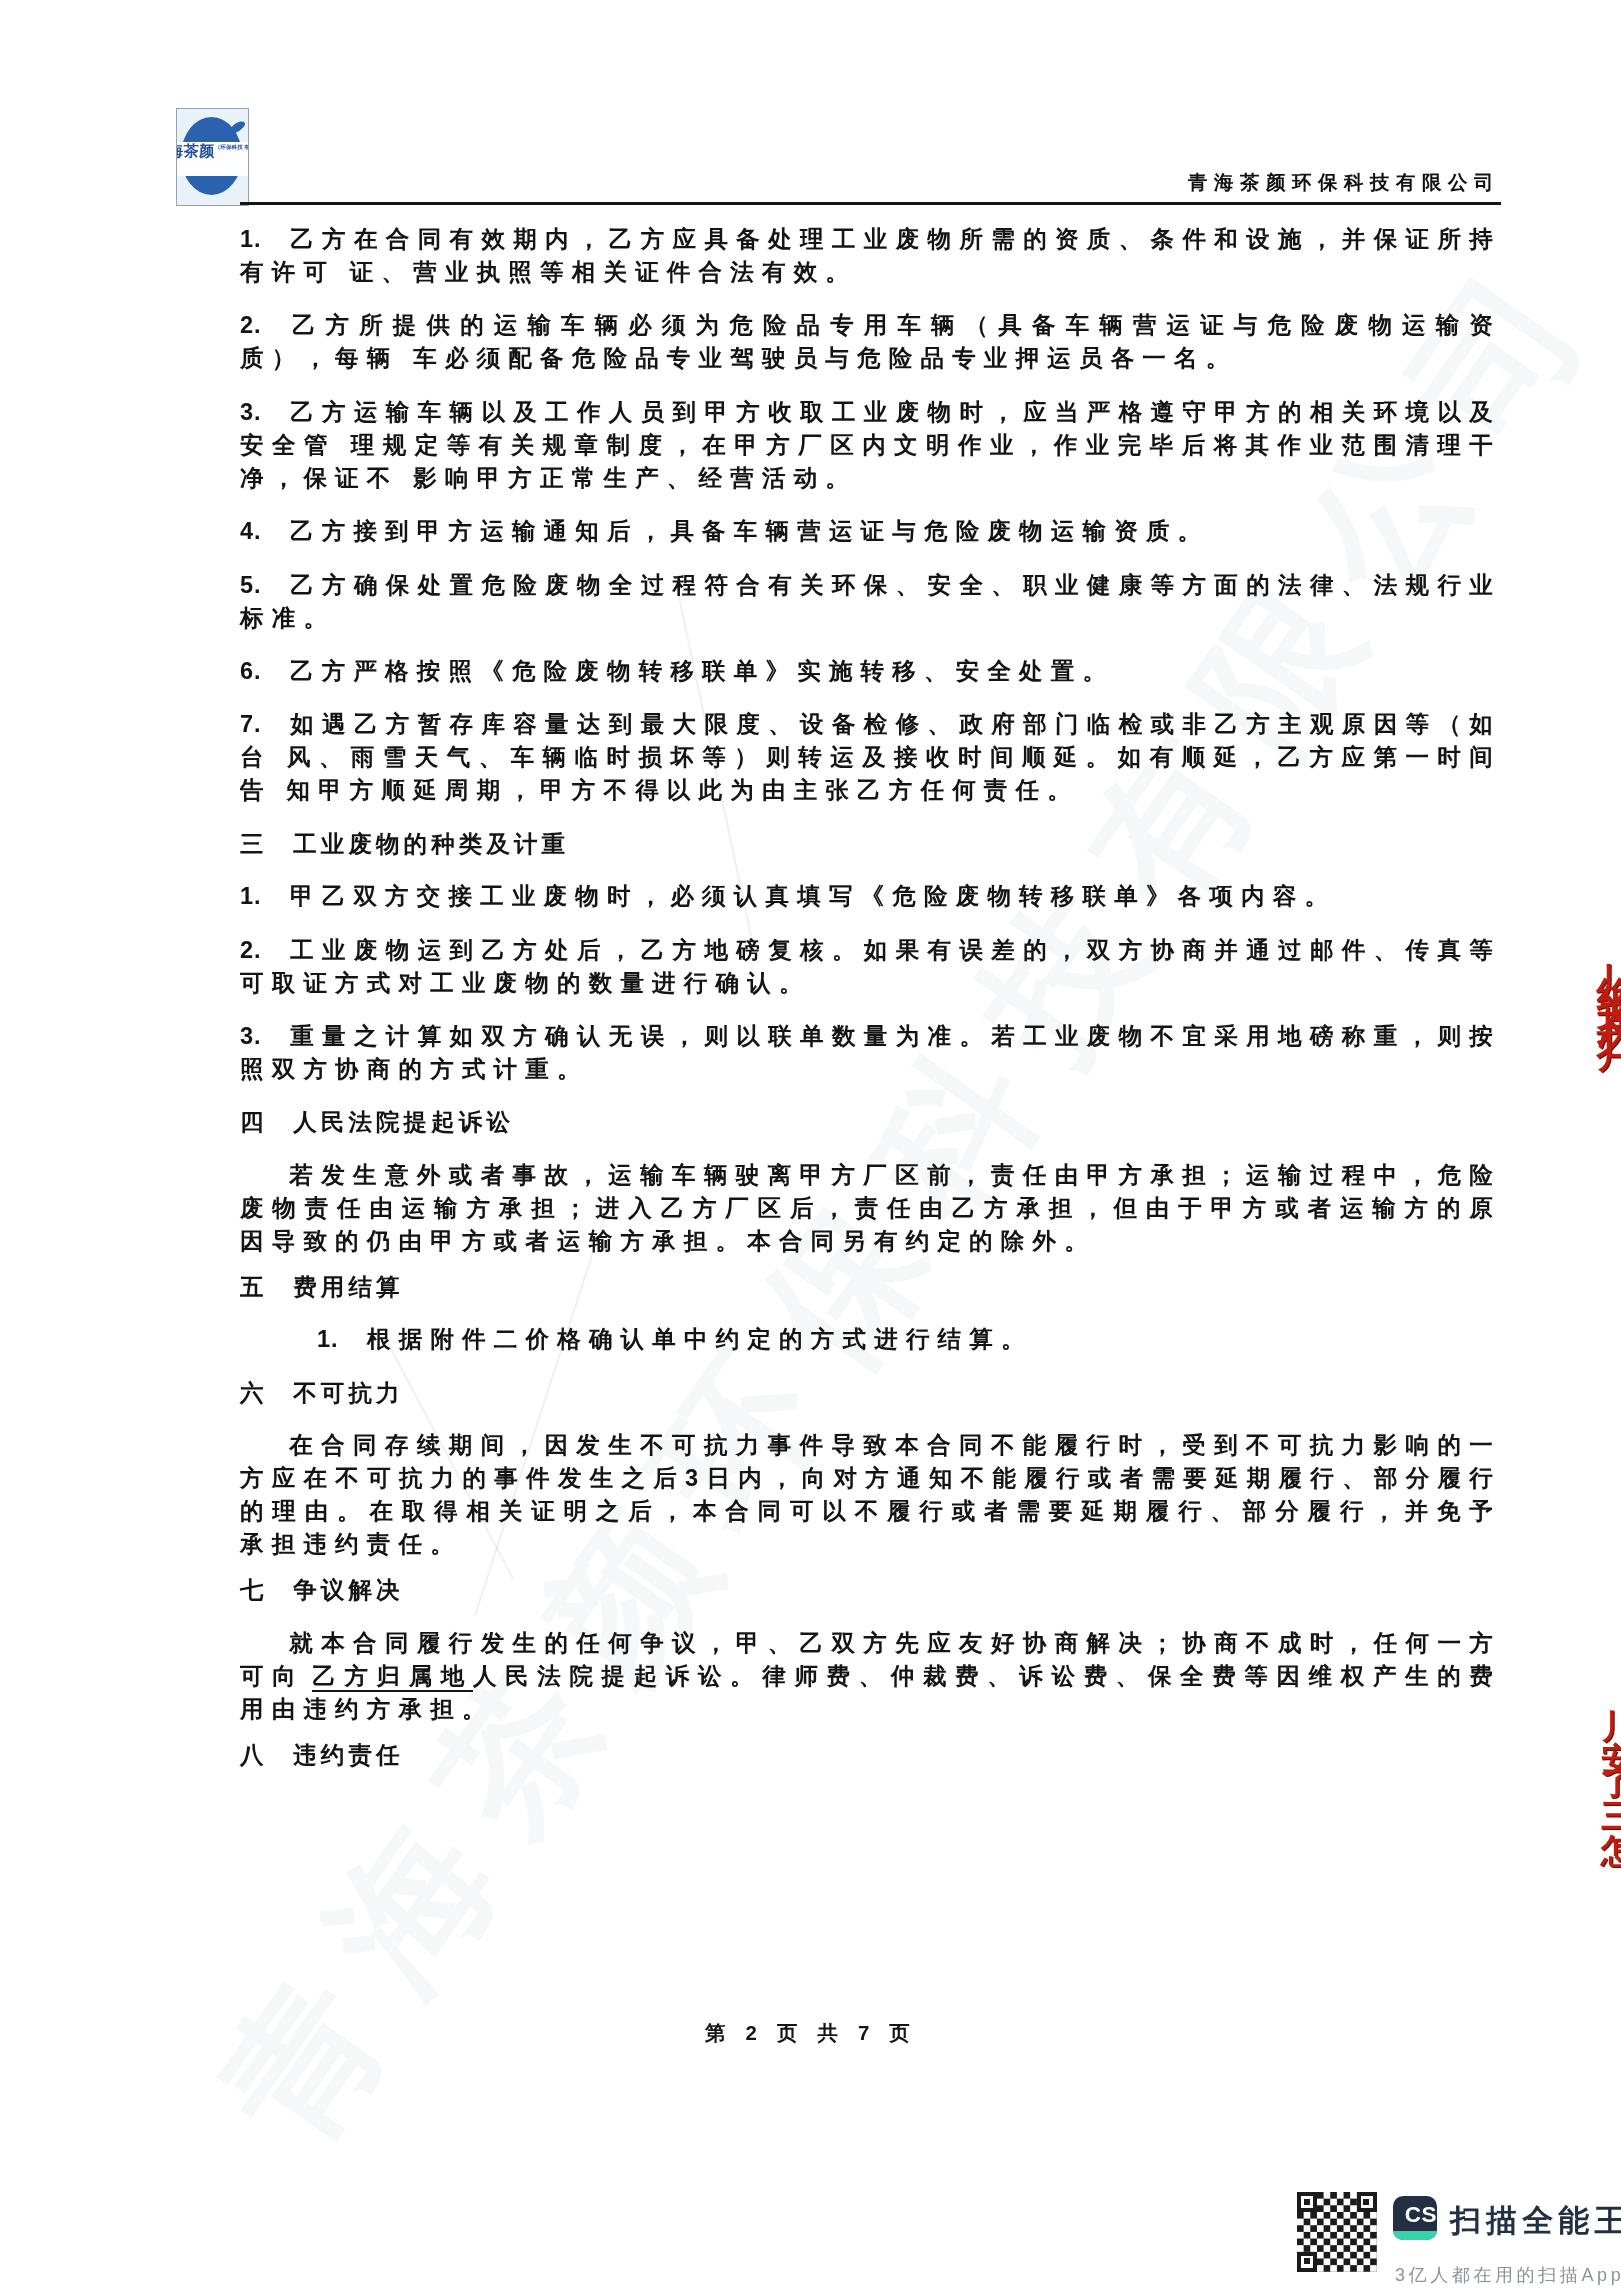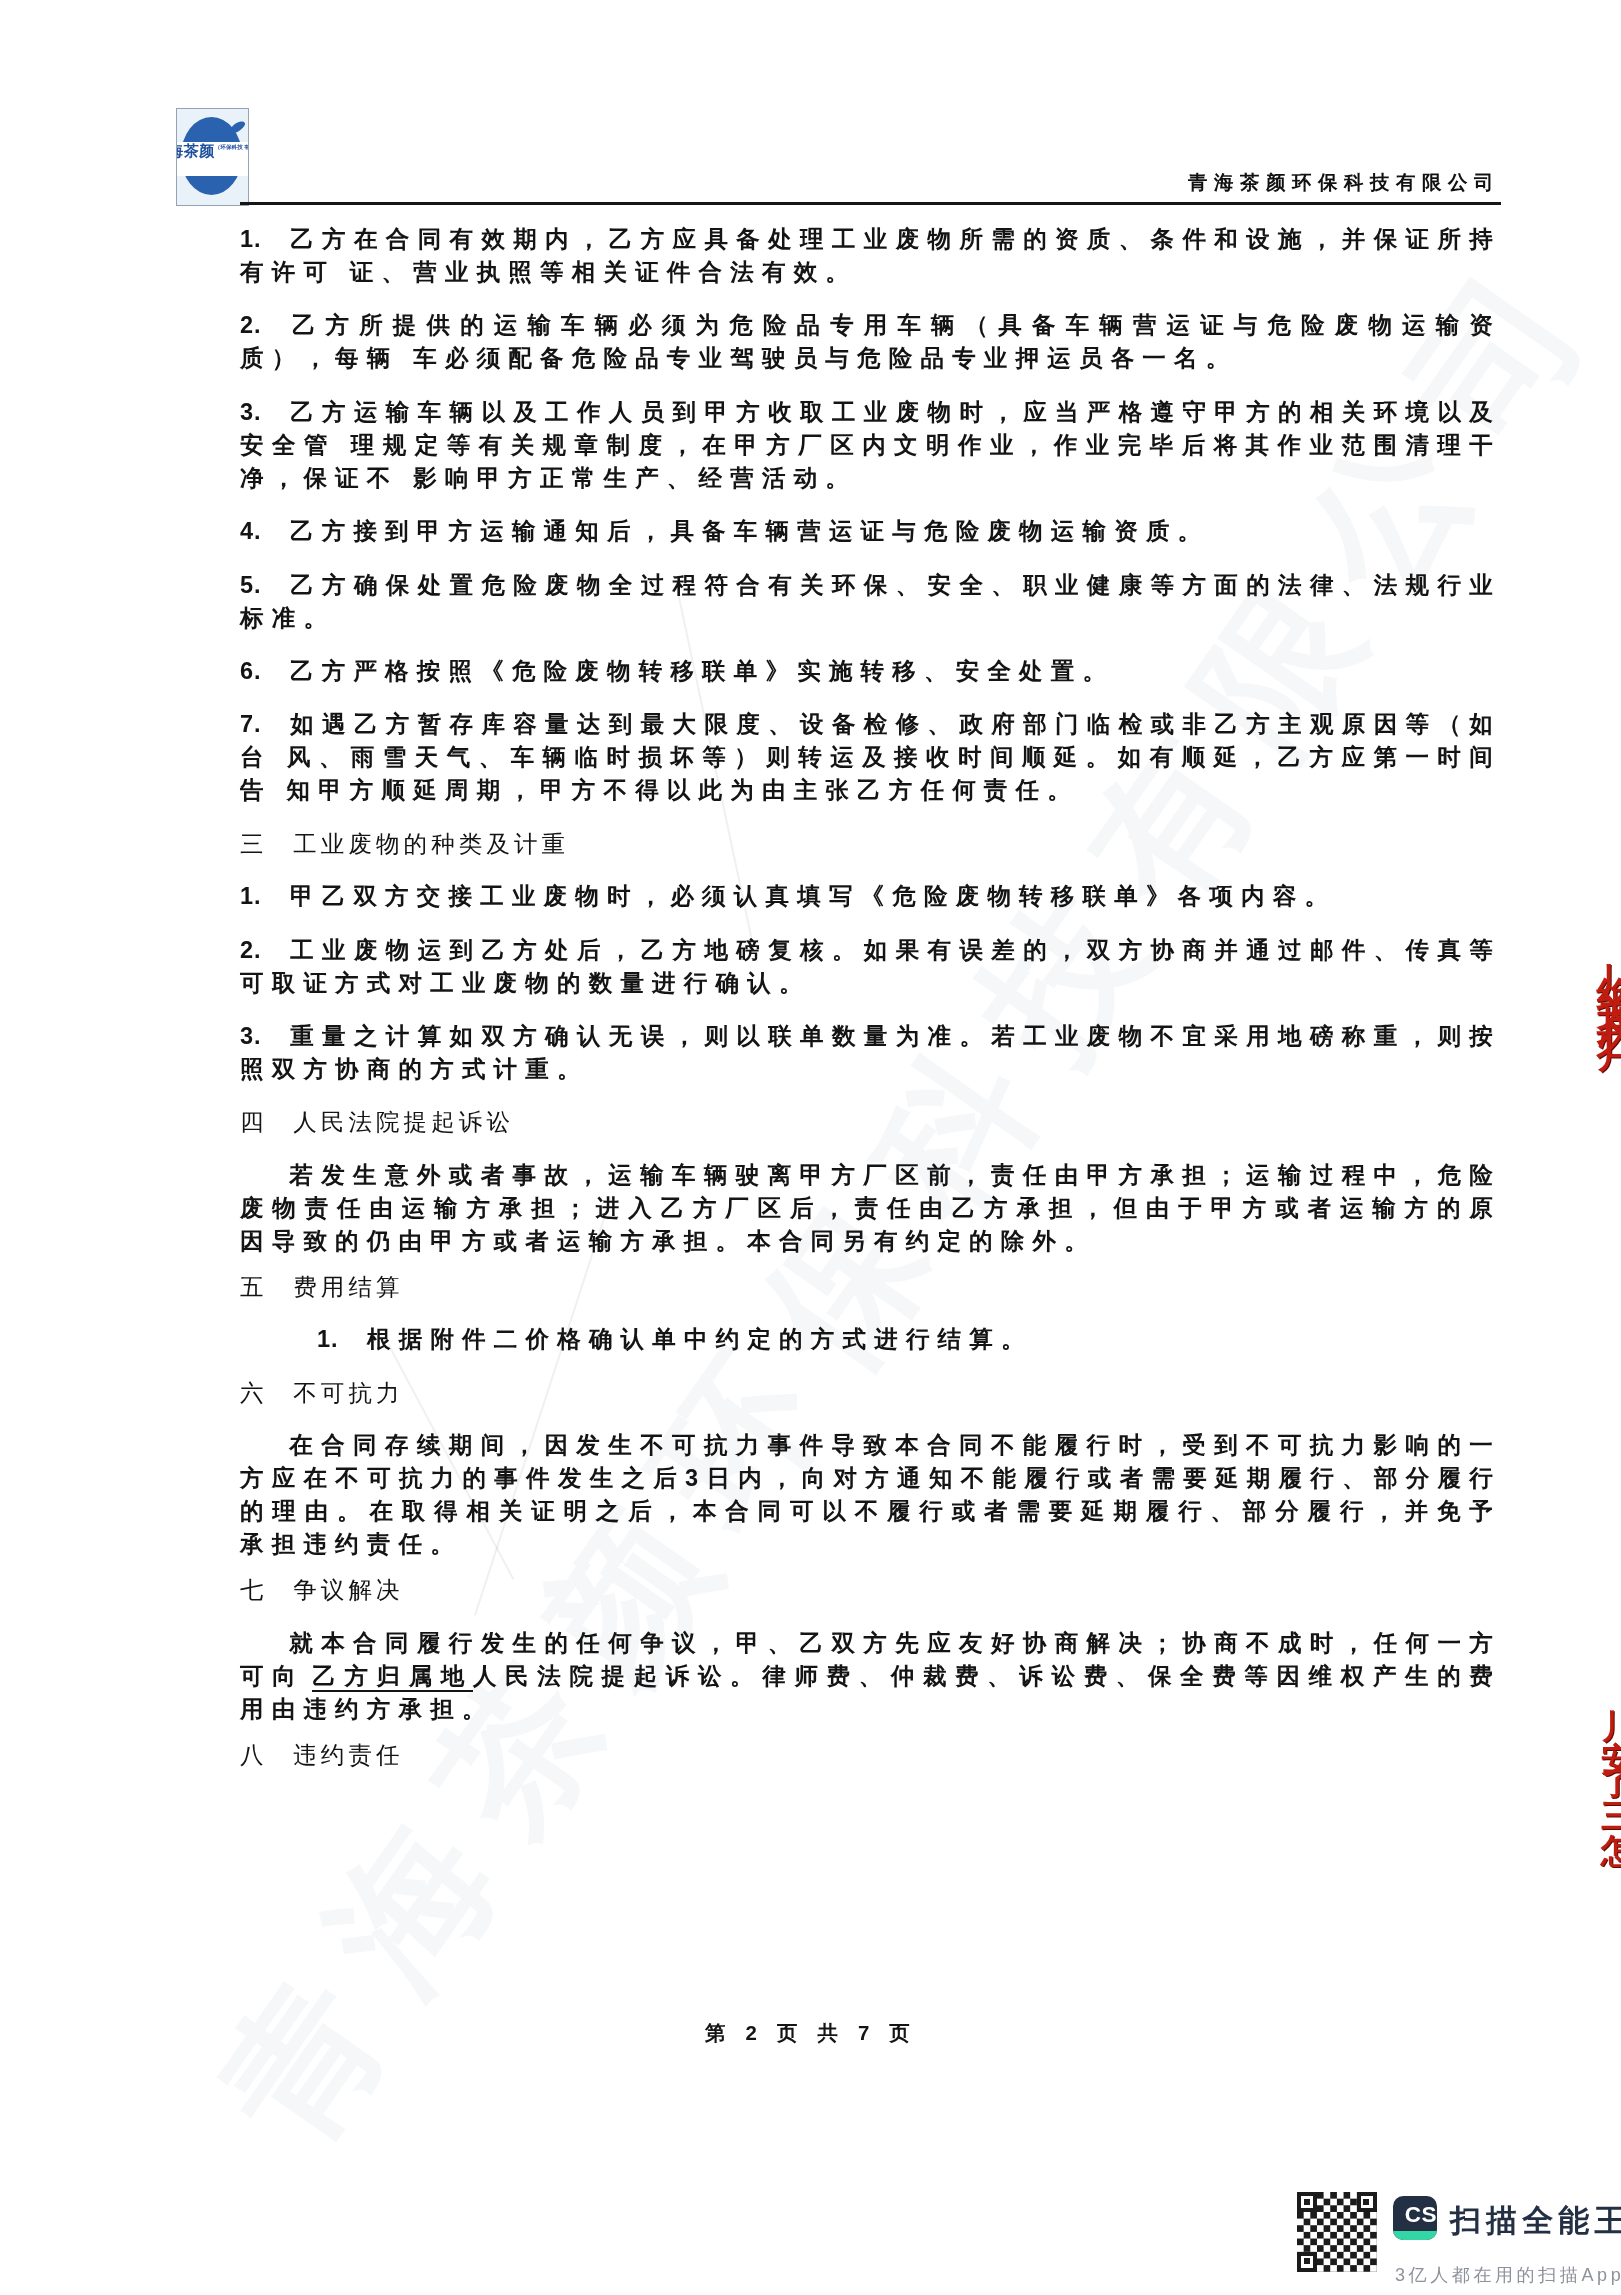--- a/index.html
+++ b/index.html
@@ -43,21 +43,21 @@
   }
   
   .content {
     position:absolute; left:240px; top:223px; width:1261px;
     font-size:23.5px; line-height:33px; letter-spacing:8.2px;
     font-weight:600; text-align:justify;
   }
   .content p { margin:0 0 20.4px 0; }
   .num { display:inline-block; min-width:50px; letter-spacing:1px; }
   .sec-head {
-    font-size:23.5px; font-weight:normal; letter-spacing:4.1px;
+    font-size:23.5px; font-weight:bold; letter-spacing:4.1px;
     margin:13.3px 0 19.4px 0;
   }
   .sec-no { display:inline-block; margin-right:25.6px; }
   .indented { padding-left:77px; }
   .first-indent { text-indent:2.1em; }
   .uline { border-bottom:2.6px solid #141414; padding-bottom:1px;margin-left:8px; }
   
   .page-footer {
     position:absolute; left:0; top:2019px; width:100%;
     text-align:center; font-size:20.4px; font-weight:bold; letter-spacing:7.2px;

